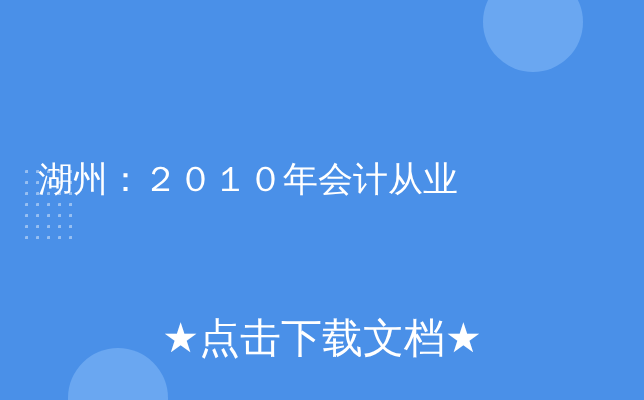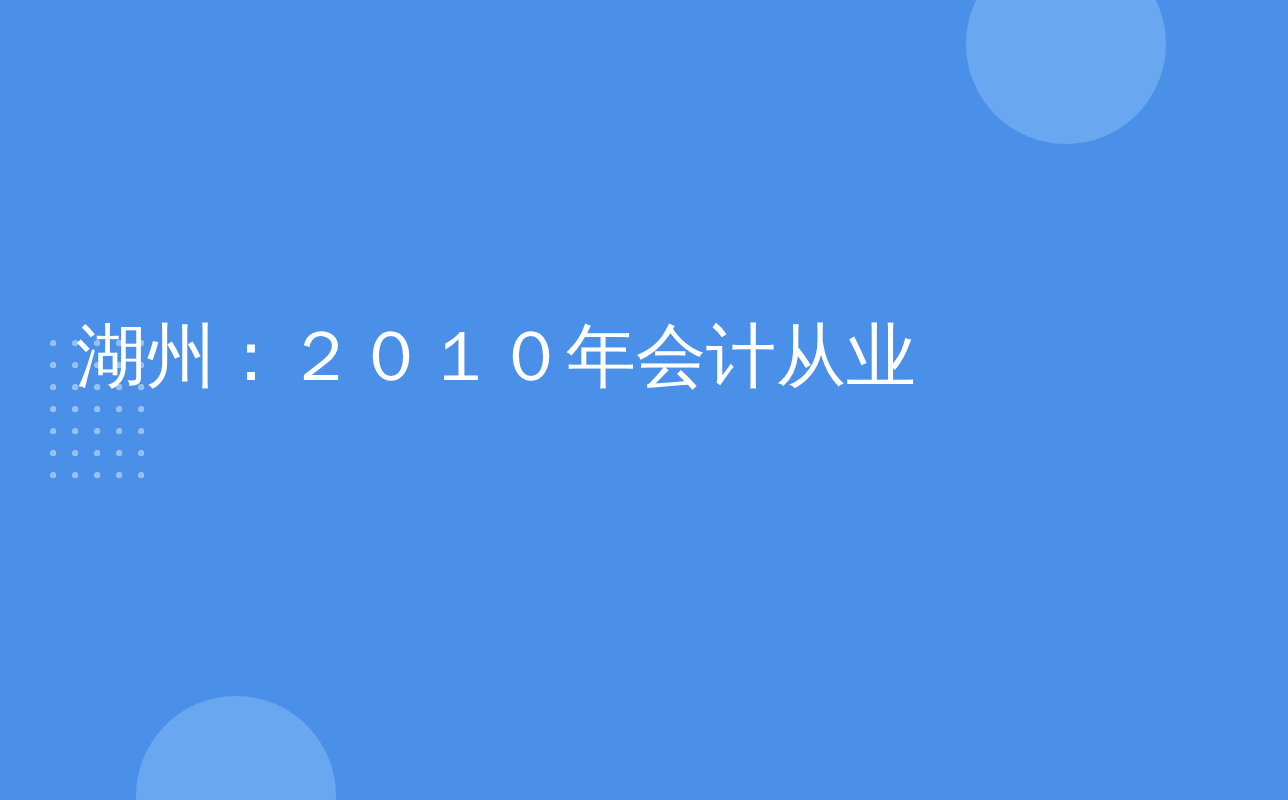--- a/index.html
+++ b/index.html
@@ -95,14 +95,17 @@
   <div class="deco-circle" id="circle-top-right"></div>
 
   <div class="deco-circle" id="circle-bottom-left"></div>
 
   <div id="dot-grid"></div>
 
   <div id="title-block">
     <div class="title-line">湖州：２０１０年会计从业</div>
   </div>
 
+  <div id="download-cta">
+    <span id="download-cta-text">★点击下载文档★</span>
+  </div>
 
 </div>
 
 </body></html>

